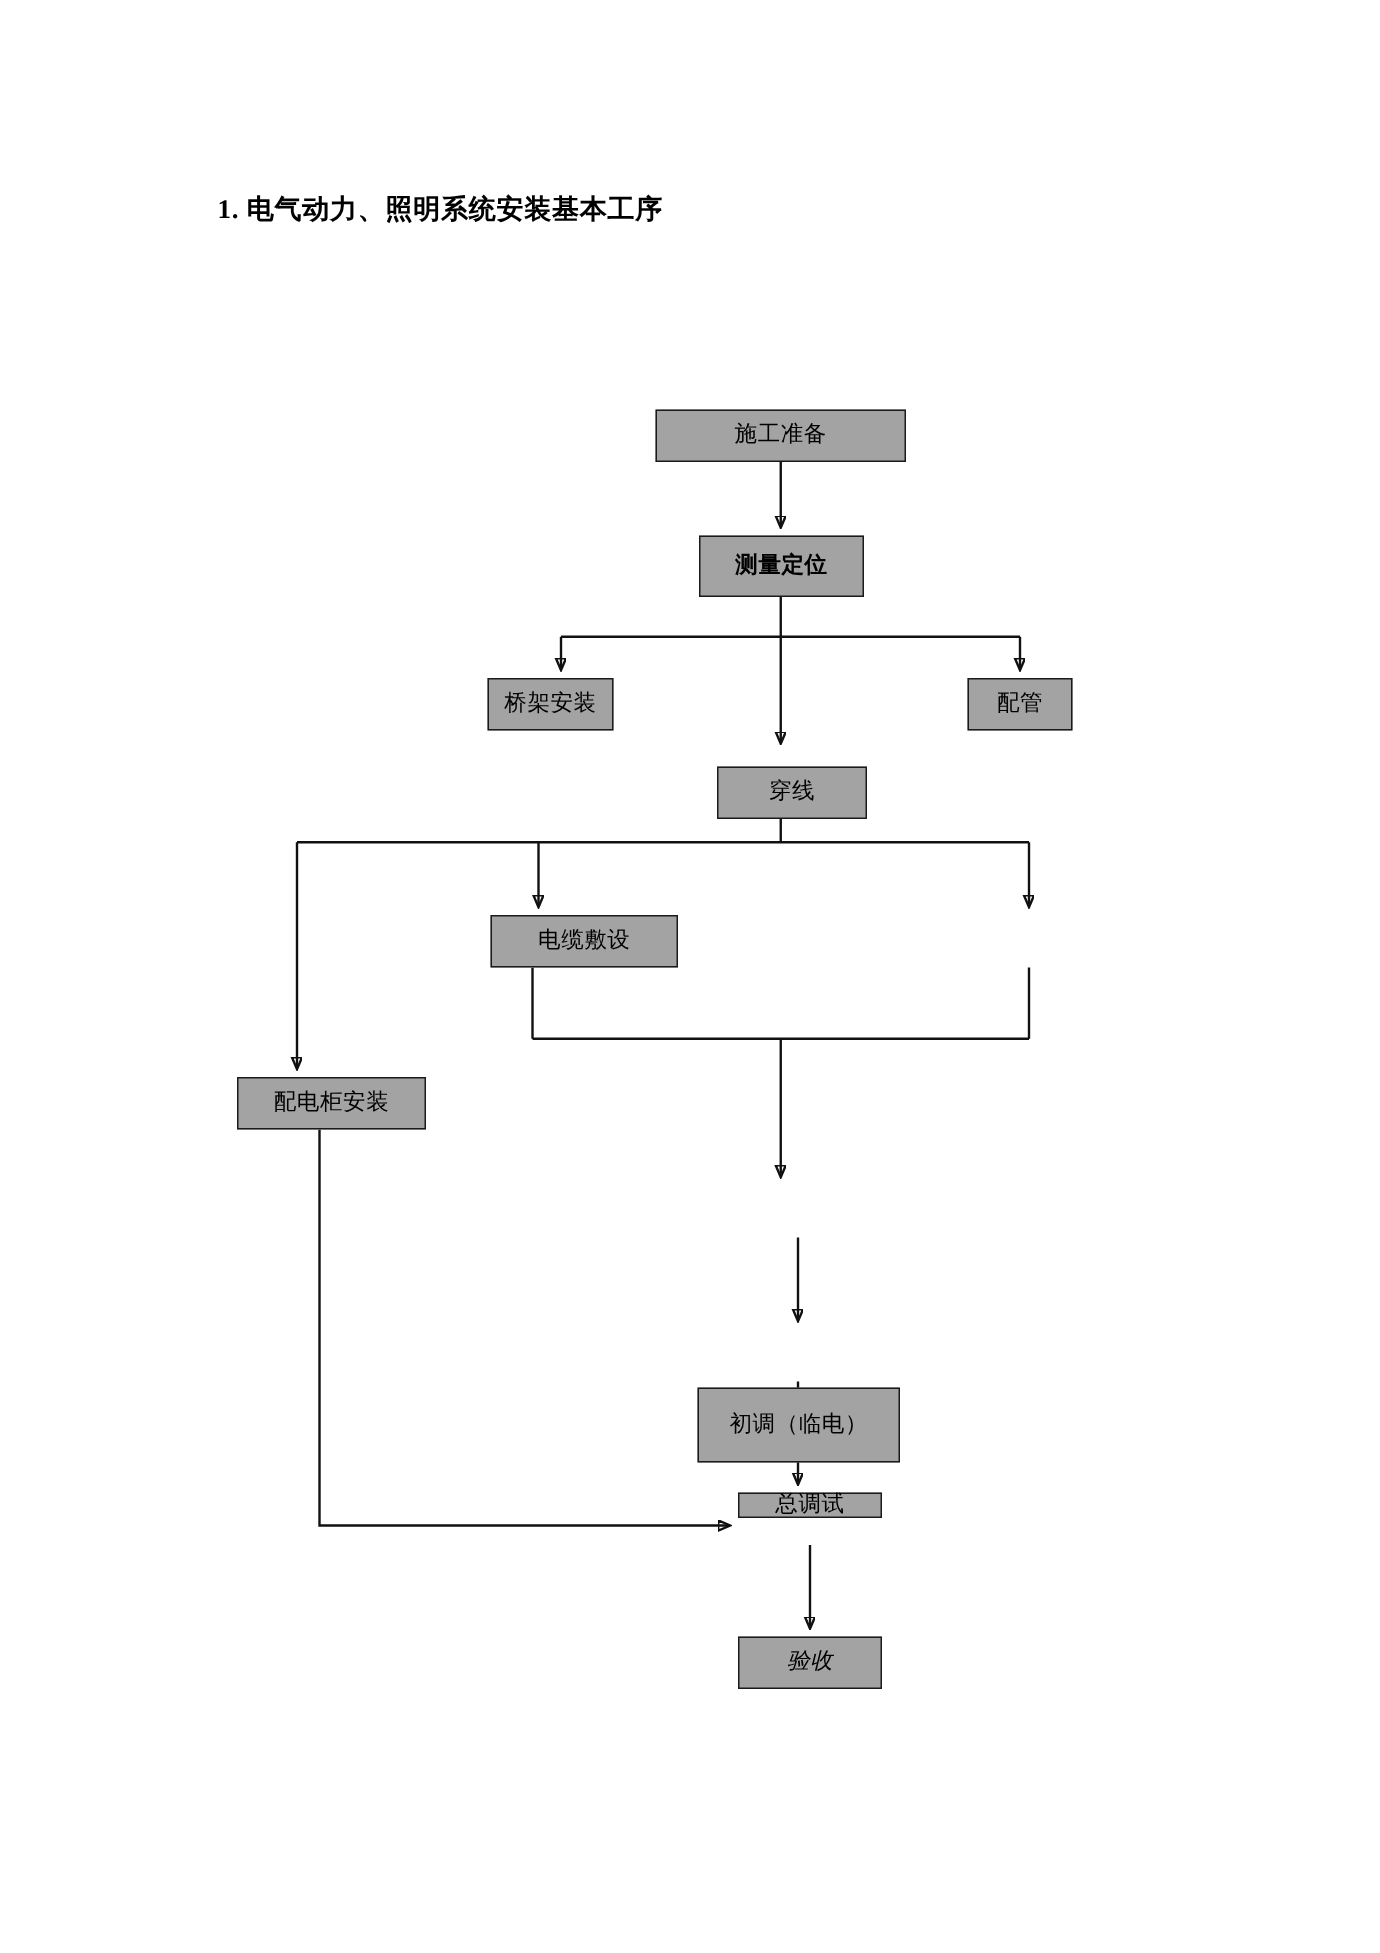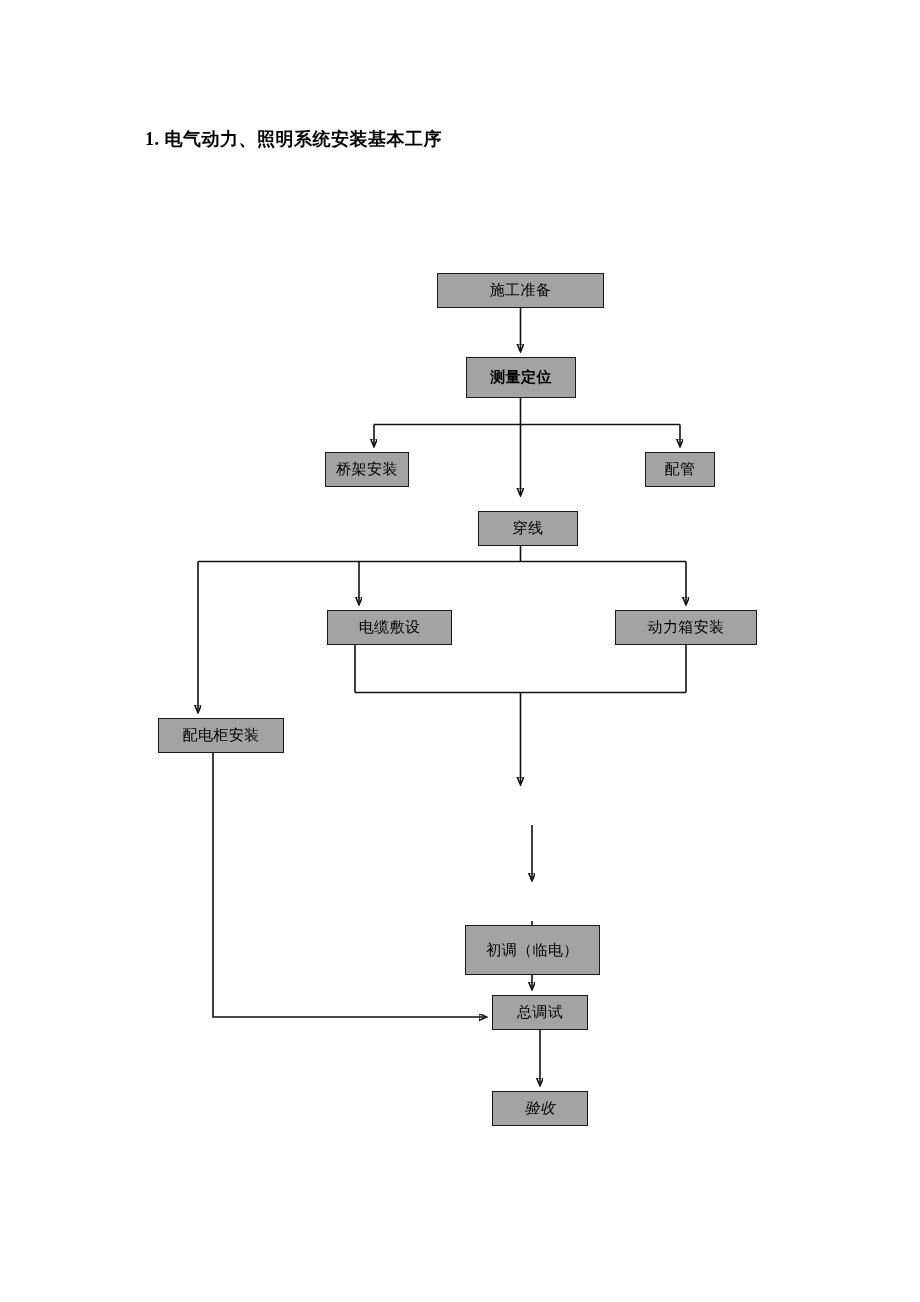--- a/index.html
+++ b/index.html
@@ -113,25 +113,24 @@
     <div class="node" style="left:466px; top:357px; width:110px; height:41px;font-weight:bold;">测量定位</div>
 
     <div class="node" style="left:325px; top:452px; width:84px; height:35px;">桥架安装</div>
 
     <div class="node" style="left:645px; top:452px; width:70px; height:35px;text-align:center;">配管</div>
 
     <div class="node" style="left:478px; top:501px; width:100px; height:35px;margin-top:10px;">穿线</div>
 
     <div class="node" style="left:297px; top:610px; width:125px; height:35px;margin-left:30px;">电缆敷设</div>
 
-    <div class="node" style="left:615px; top:610px; width:142px; height:35px;">动力箱安装</div>
 
     <div class="node" style="left:158px; top:718px; width:126px; height:35px;">配电柜安装</div>
 
 
     <div class="node" style="left:465px; top:925px; width:135px; height:50px;">初调（临电）</div>
 
-    <div class="node" style="left:492px; top:995px; width:96px; height:35px;">总调试</div>
+    <div class="node" style="left:492px; top:995px; width:96px; height:17px;">总调试</div>
 
     <div class="node" style="left:492px; top:1091px; width:96px; height:35px;font-style:italic;">验收</div>
 
   </div>
 </div>
 
 </body></html>

